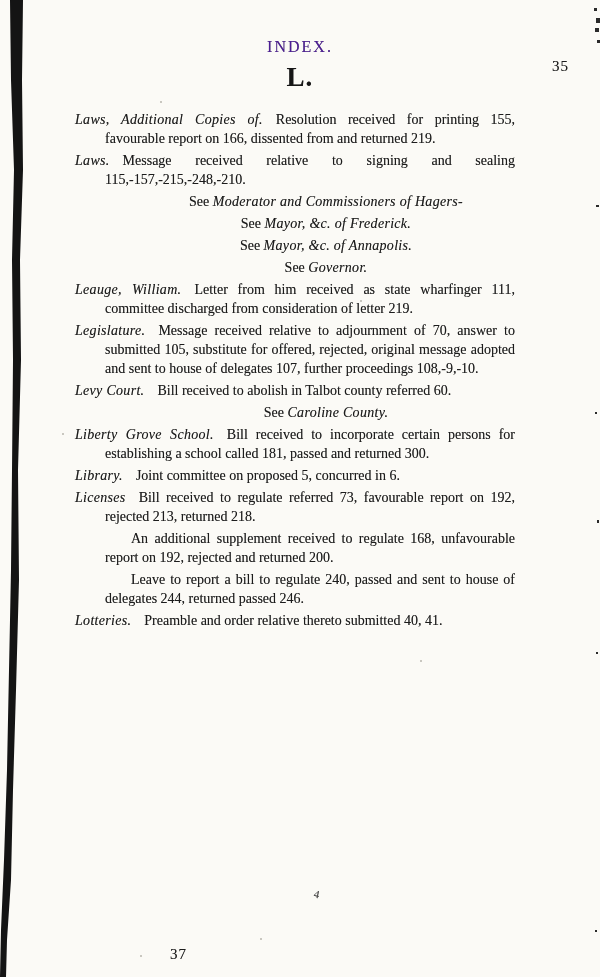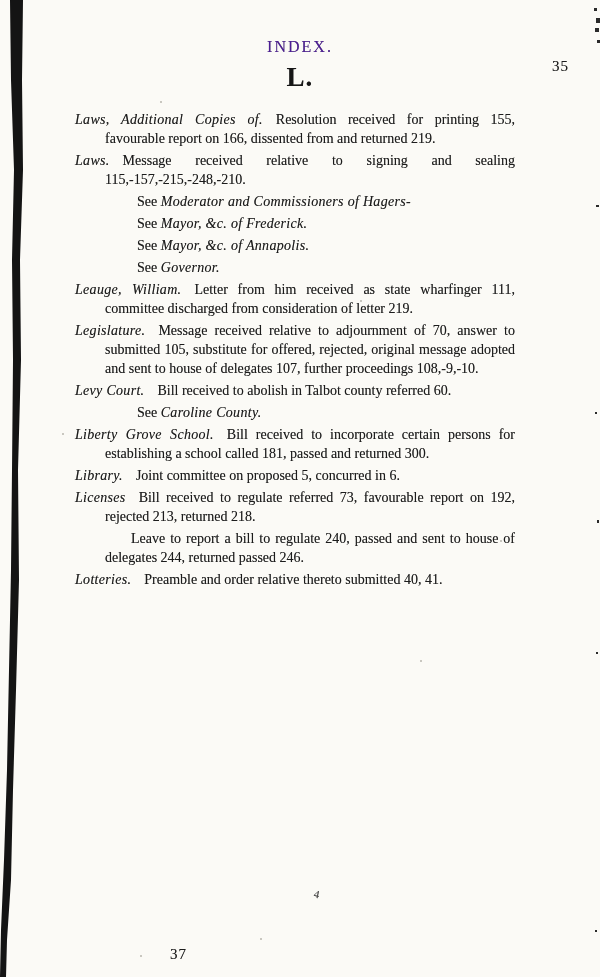--- a/index.html
+++ b/index.html
@@ -31,21 +31,21 @@
   .page-body {
     position: absolute; top: 110px; left: 75px; width: 440px;
     font-size: 14px; line-height: 19px;
   }
   .entry {
     margin: 0 0 3px 0;
     padding-left: 30px; text-indent: -30px;
     text-align: justify;
   }
   .term { font-style: italic; margin-right: 13px; letter-spacing: 0.3px; }
-  .see { padding-left: 62px; margin: 1px 0 3px 0; }
+  .see { padding-left: 62px; margin: 1px 0 3px 0; text-align: center; }
   .see-cont { padding-left: 30px; margin: 0 0 3px 0; }
   .see-ref { font-style: italic; letter-spacing: 0.3px; }
   .subpara {
     margin: 2px 0 3px 0;
     padding-left: 30px; text-indent: 26px;
     text-align: justify;
   }
 
   .footer-sig { position: absolute; top: 930px; left: 170px; font-size: 15px; letter-spacing: 1px; margin-top: 16px; }
   .stray-mark { position: absolute; top: 888px; left: 314px; font-size: 11px; color: #4a4a4a; transform: rotate(12deg); }
@@ -131,20 +131,21 @@
     <span class="term">Liberty Grove School.</span><span class="desc">Bill received to incorporate certain persons for establishing a school called 181, passed and returned 300.</span>
   </p>
 
   <p class="entry">
     <span class="term">Library.</span><span class="desc">Joint committee on proposed 5, concurred in 6.</span>
   </p>
 
   <p class="entry">
     <span class="term">Licenses</span><span class="desc">Bill received to regulate referred 73, favourable report on 192, rejected 213, returned 218.</span>
   </p>
+  <p class="subpara">An additional supplement received to regulate 168, unfavourable report on 192, rejected and returned 200.</p>
   <p class="subpara">Leave to report a bill to regulate 240, passed and sent to house of delegates 244, returned passed 246.</p>
 
 
 
   <p class="entry">
     <span class="term">Lotteries.</span><span class="desc">Preamble and order relative thereto submitted 40, 41.</span>
   </p>
 
 </div>
 

